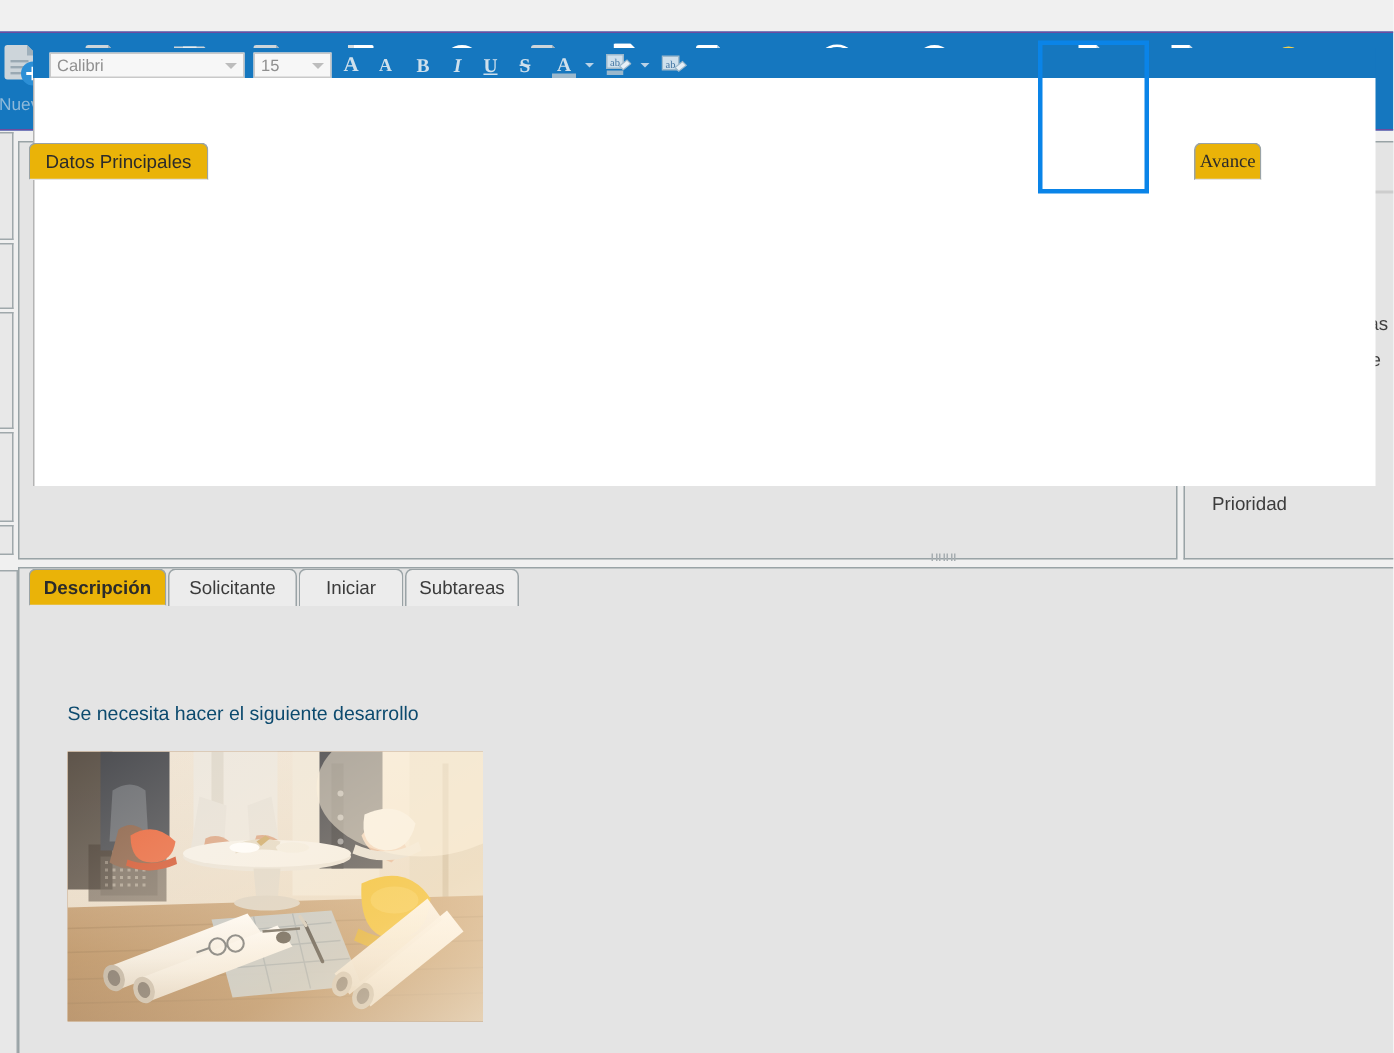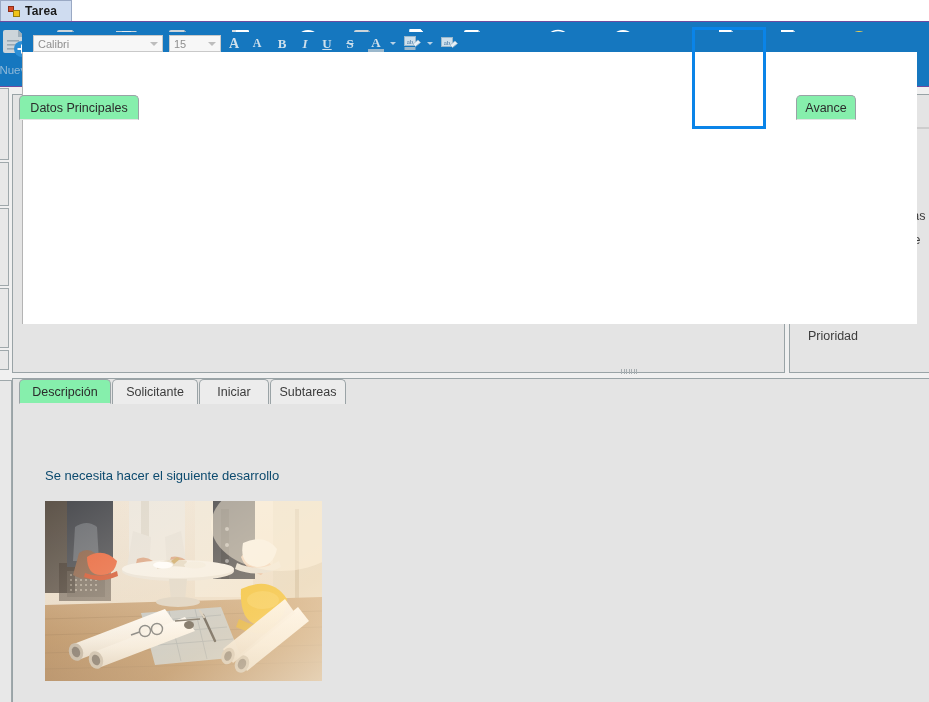--- a/index.html
+++ b/index.html
@@ -42,21 +42,21 @@
   .edge-strip div{position:absolute;left:0;width:9px;background:#e8e8e8;
                   border:1px solid #9fa8ab;border-left:none;box-sizing:border-box;}
 
   .toppanel{position:absolute;left:12px;top:94px;width:773px;height:279px;
             background:#e4e4e4;border:1px solid #99a3a6;box-sizing:border-box;}
   .tabrow{position:absolute;left:0;top:0;height:25px;}
   .ftab{position:absolute;top:0;height:25px;box-sizing:border-box;
         border:1px solid #9aa3a6;border-bottom:none;
         border-radius:5px 5px 0 0;display:flex;align-items:center;justify-content:center;
         font-size:12.5px;color:#3b3b3b;background:#ececec;}
-  .ftab.act{background:#86efac;border-bottom:1px solid #e4e4e4;z-index:3;color:#2b2b2b;}
+  .ftab.act{background:#eab308;border-bottom:1px solid #e4e4e4;z-index:3;color:#2b2b2b;}
 
   .flabel{position:absolute;font-size:12.5px;color:#3c3c3c;}
   .fld{position:absolute;box-sizing:border-box;border:1px solid #5f6a6e;background:#f2f2f2;}
   .fld.white{background:#ffffff;}
   .fld .txt{position:absolute;left:5px;top:50%;transform:translateY(-50%);
             font-size:11.5px;color:#3a3a3a;white-space:nowrap;}
   .chip{position:absolute;left:4px;top:3px;height:14px;background:#dedede;
         display:flex;align-items:center;padding:0 4px;font-size:11px;color:#6e6e6e;gap:3px;}
   .chipx{position:absolute;font-size:12px;color:#b4b4b4;}
   .bluedot{position:absolute;width:5px;height:5px;border-radius:50%;background:#1f6eb0;}
@@ -117,29 +117,20 @@
   
   .photo{position:absolute;left:45px;top:501px;width:277px;height:180px;overflow:hidden;
          background:#c79f76;}
   .photo svg{display:block;}
 </style>
 </head>
 <body>
 
 <div id="app">
 
-  <div class="tabstrip">
-    <div class="doctab">
-      <span class="vsicon">
-        <i class="r"></i>
-          <i class="y"></i>
-      </span>
-      <span class="lbl">Tarea</span>
-    </div>
-  </div>
 
   <div class="ribbon">
 
     <div class="tbtn dis" style="left:-18px;width:68px;">
       <span class="ico">
         <svg width="34" height="34" viewBox="0 0 34 34">
           <path d="M6 3h13l7 7v14a2 2 0 0 1-2 2H6a2 2 0 0 1-2-2V5a2 2 0 0 1 2-2z" fill="#cdd5da"></path>
           <path d="M19 3l7 7h-7z" fill="#9fb0bb"></path>
           <rect x="8" y="13" width="12" height="1.6" fill="#9aa9b3"></rect>
           <rect x="8" y="17" width="12" height="1.6" fill="#9aa9b3"></rect>
@@ -433,21 +424,21 @@
       <i></i>
       <i></i>
       <i></i>
       <i></i>
       <i></i>
       <i></i>
   </div>
 
   <div class="avpanel">
     <div class="tabrow">
-      <div class="ftab act" style="left:6px;width:60px;">
+      <div class="ftab act" style="left:6px;width:45px;font-family:Liberation Serif, serif;">
         <span>Avance</span>
       </div>
     </div>
 
     <div class="slider">
       <div class="sl-track"></div>
       <div class="sl-thumb"></div>
     </div>
     <span class="tickmark" style="left:21px;top:59px;"></span>
     <span class="tickmark" style="left:52px;top:59px;"></span>
@@ -472,21 +463,21 @@
       <i></i>
       <i></i>
       <i></i>
       <i></i>
   </div>
 
   <div class="botedge"></div>
   <div class="botpanel">
 
     <div class="tabrow">
-      <div class="ftab act" style="left:6px;width:92px;">
+      <div class="ftab act" style="left:6px;width:92px;font-weight:bold;">
         <span>Descripción</span>
       </div>
       <div class="ftab" style="left:99px;width:86px;">
         <span>Solicitante</span>
       </div>
       <div class="ftab" style="left:186px;width:70px;">
         <span>Iniciar</span>
       </div>
       <div class="ftab" style="left:257px;width:76px;">
         <span>Subtareas</span>

